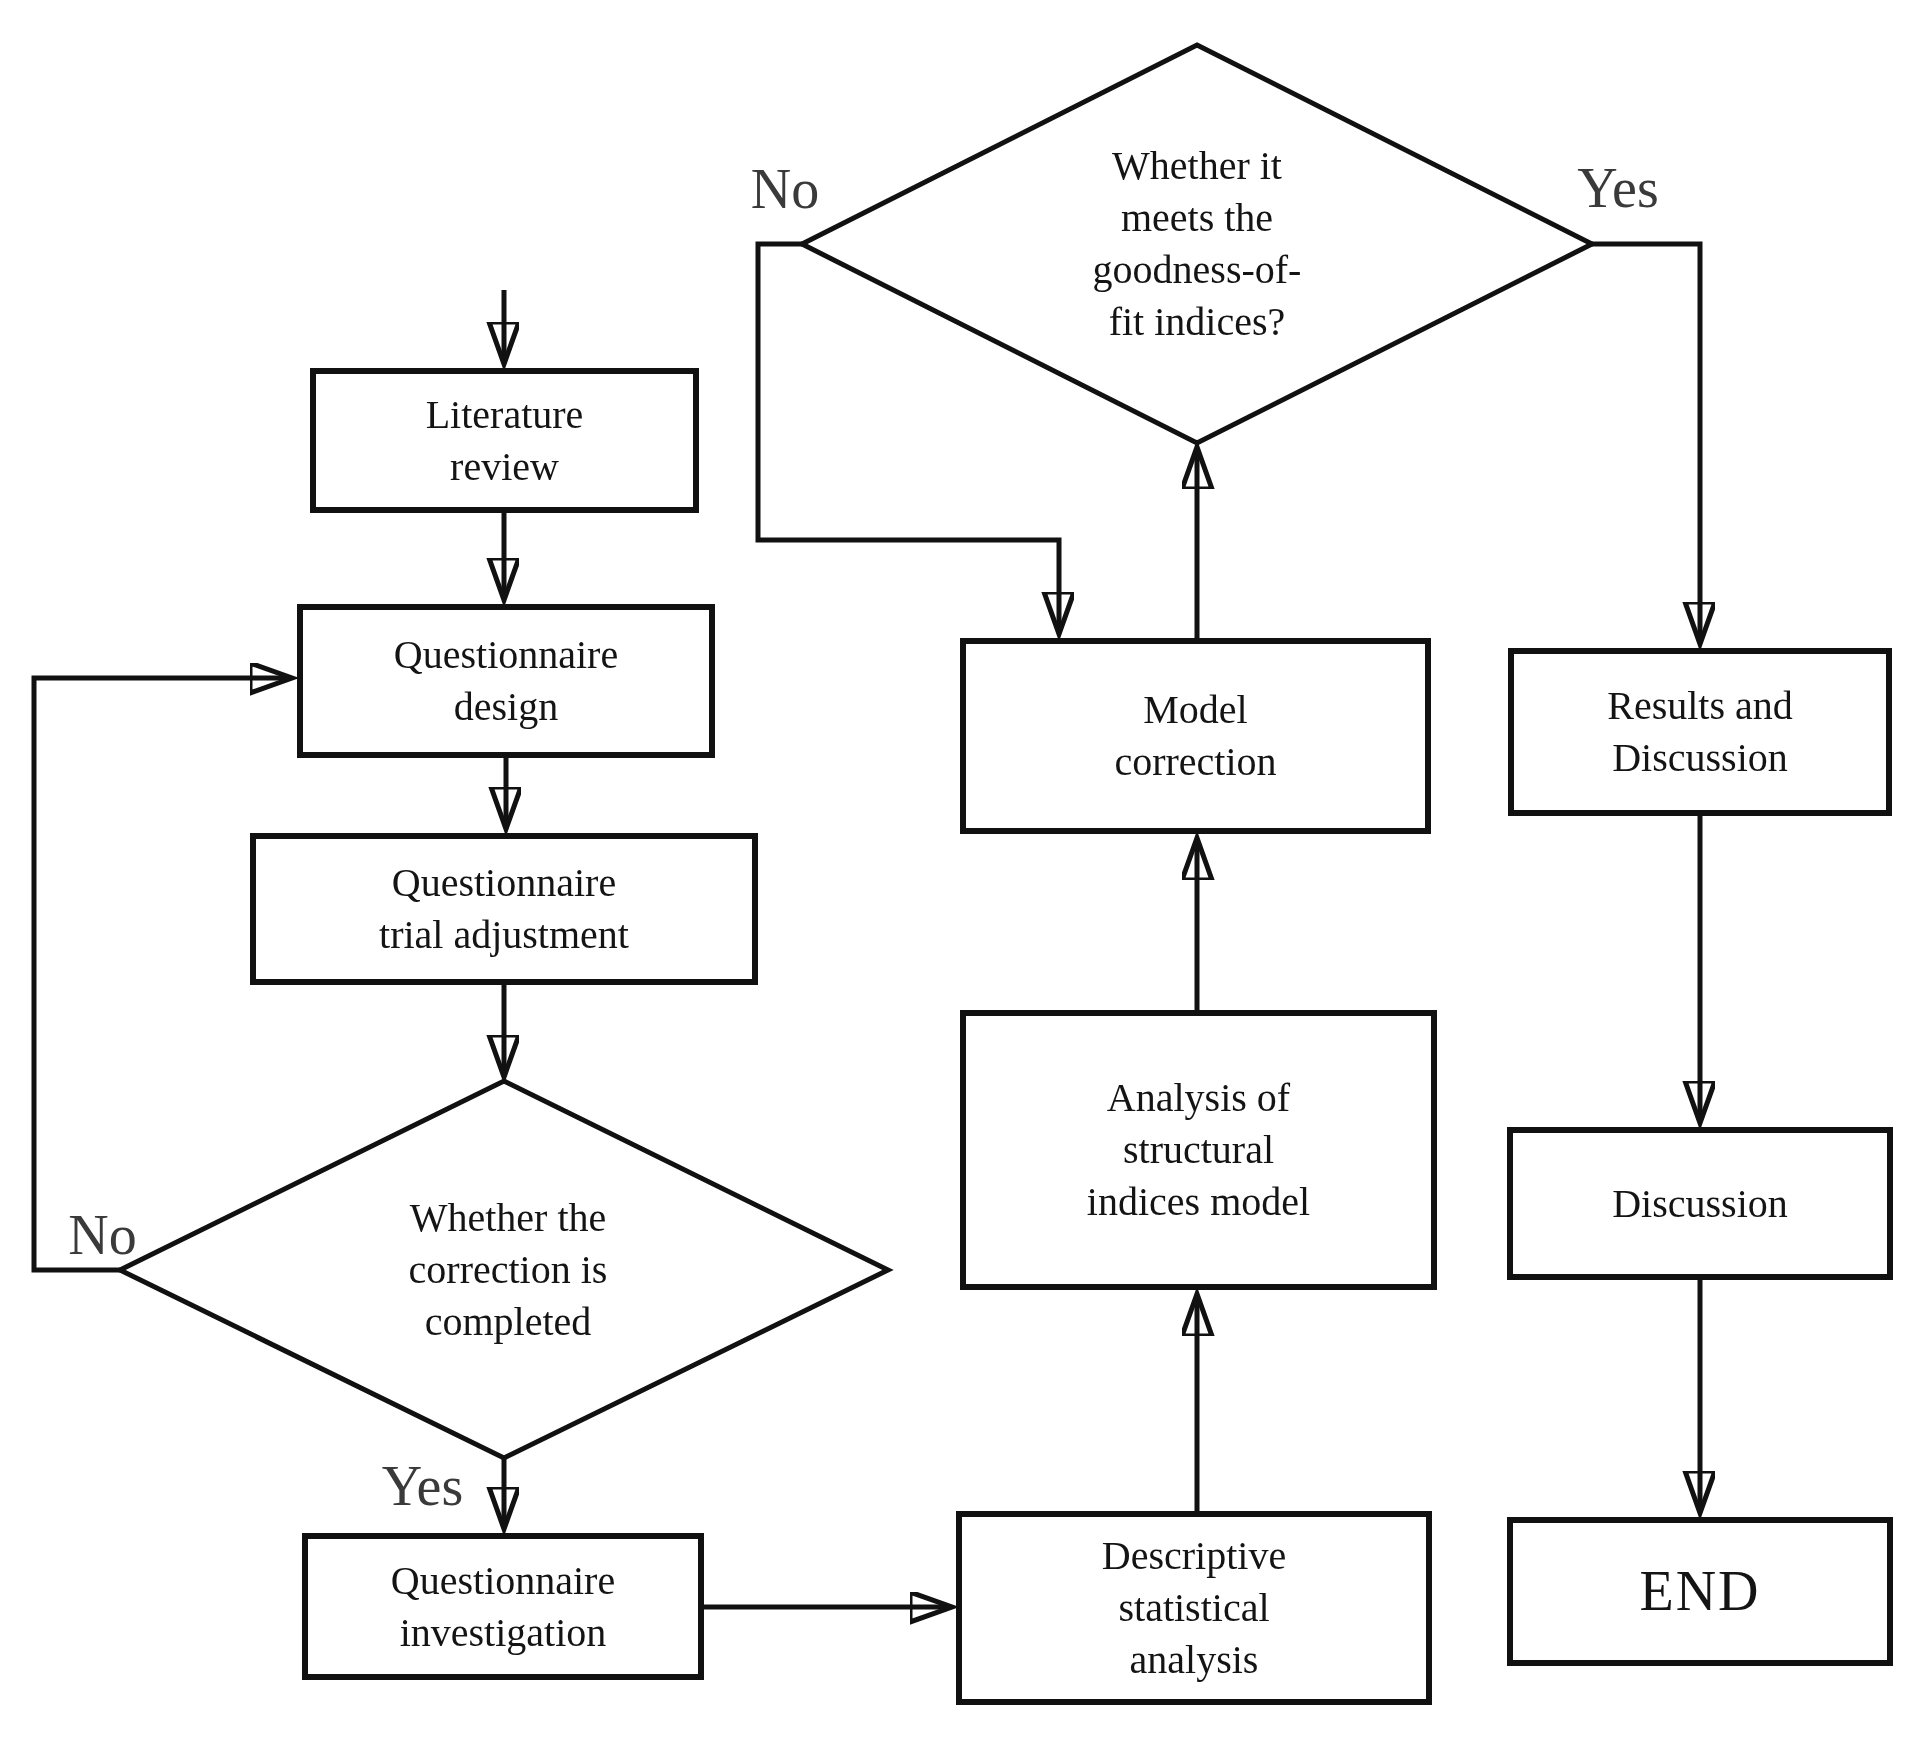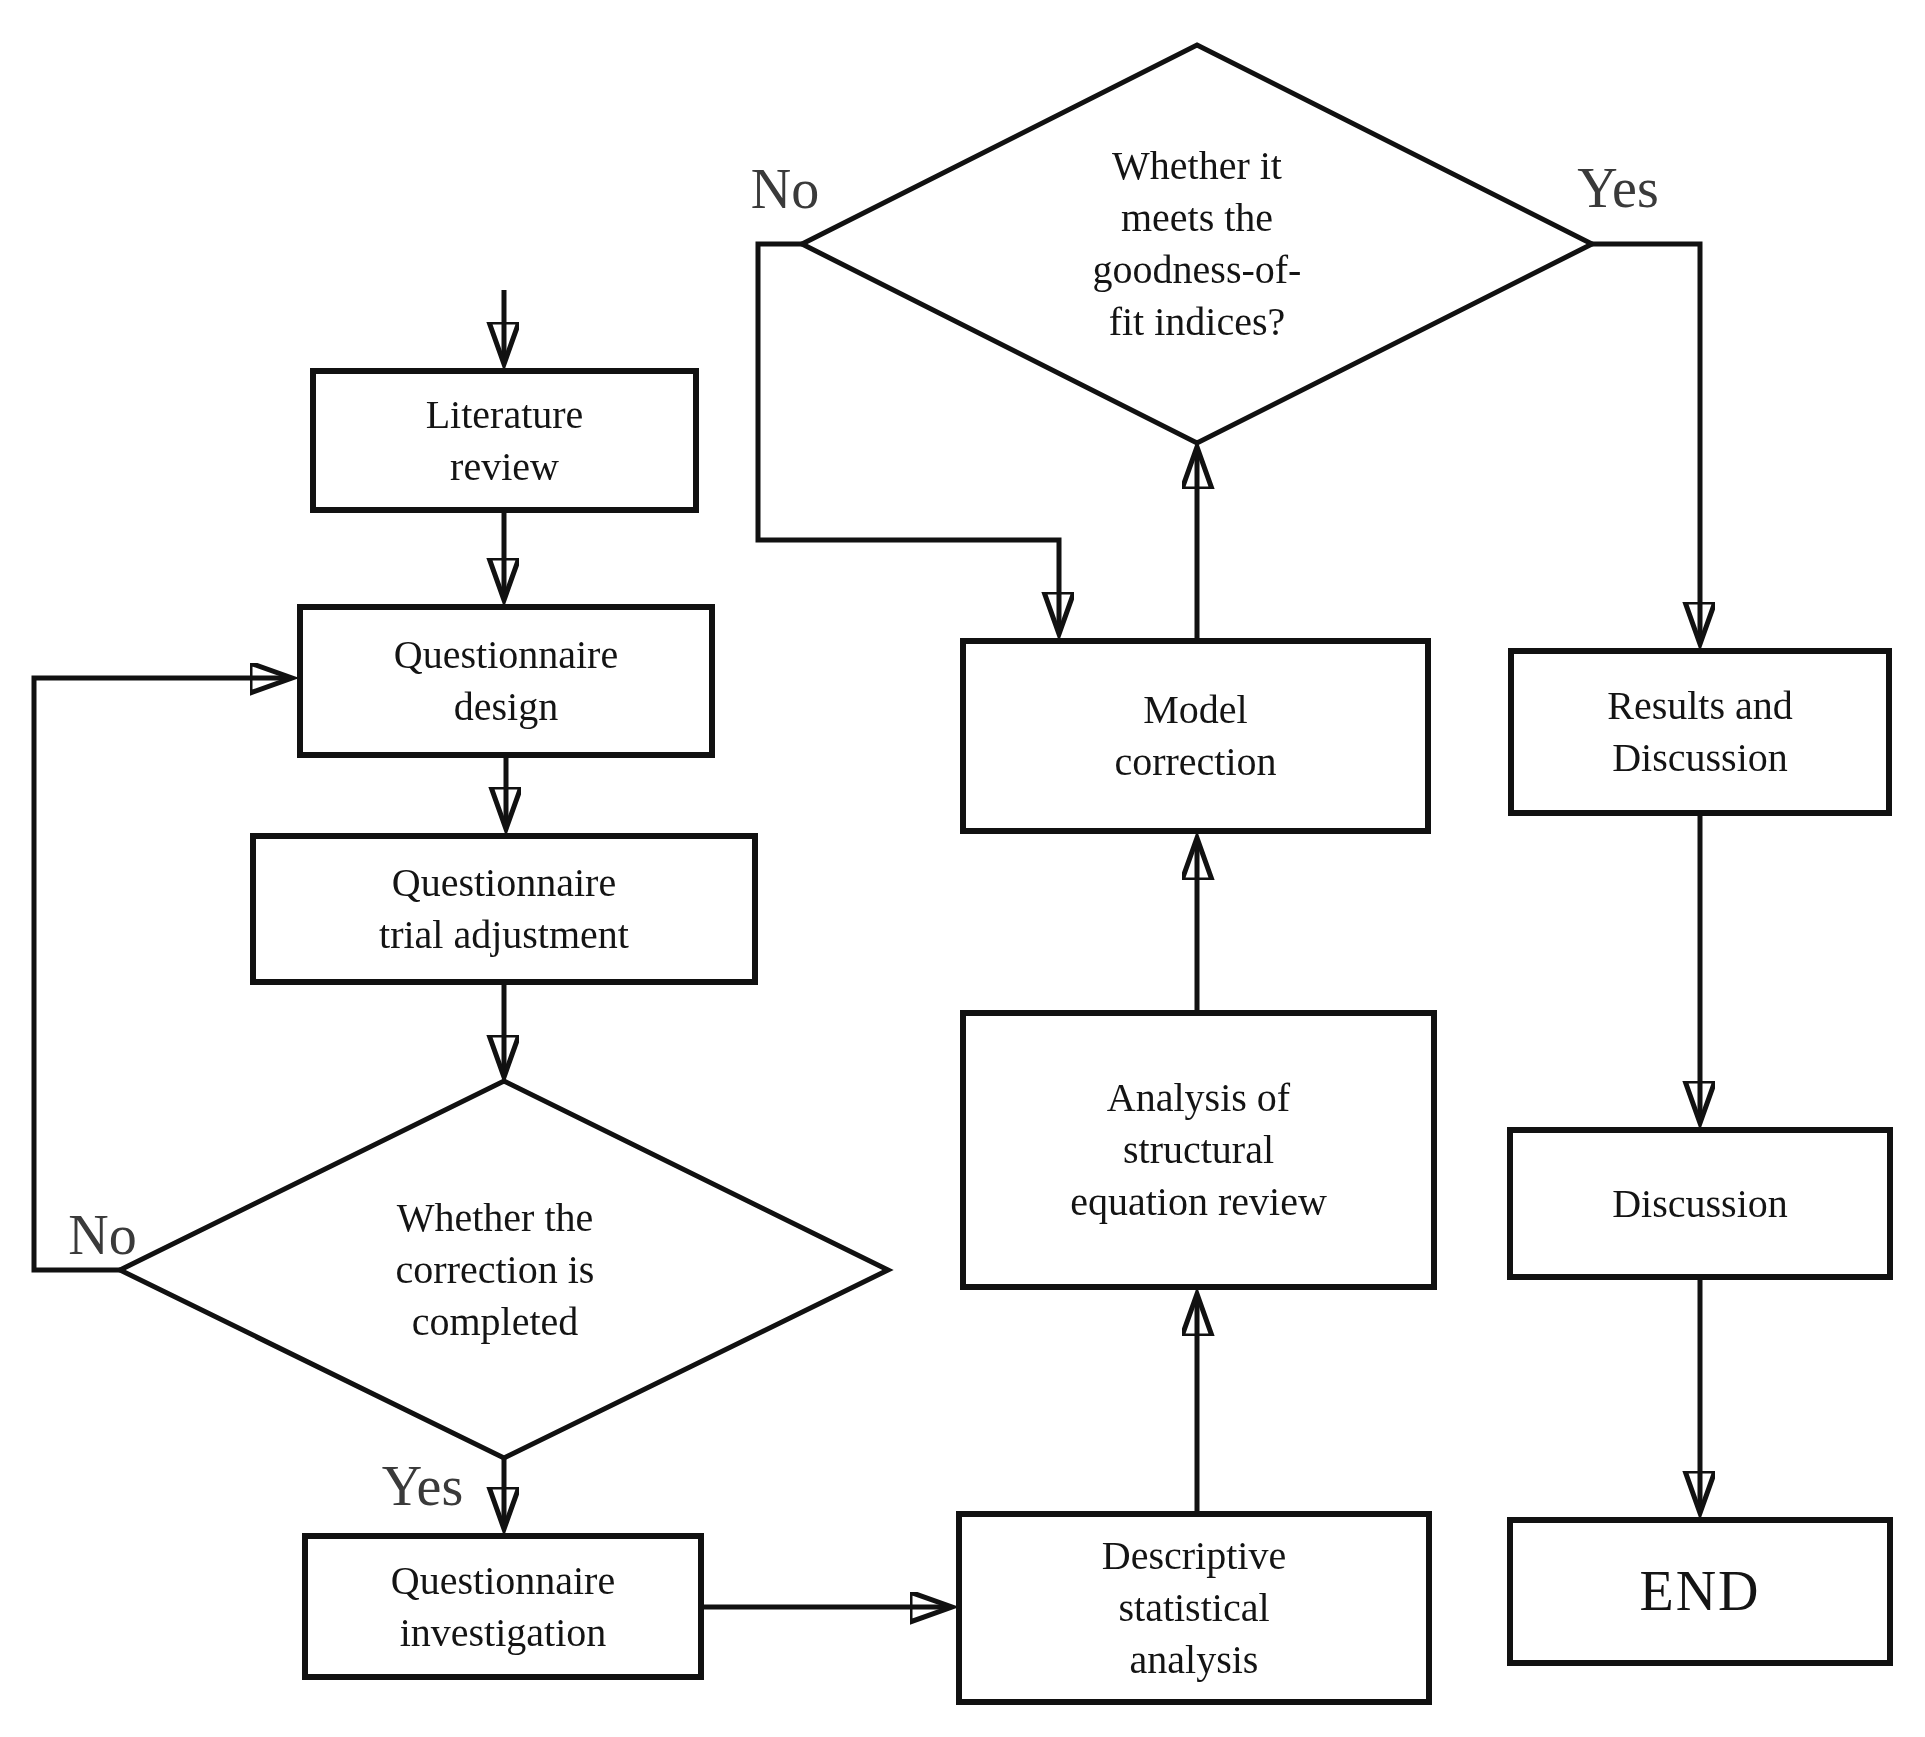--- a/index.html
+++ b/index.html
@@ -96,42 +96,42 @@
 
   <div class="node rect" style="left:956px;top:1511px;width:476px;height:194px">
     <span class="node-label">Descriptive
 statistical
 analysis</span>
   </div>
 
   <div class="node rect" style="left:960px;top:1010px;width:477px;height:280px">
     <span class="node-label">Analysis of
 structural
-equation review</span>
+indices model</span>
   </div>
 
   <div class="node rect" style="left:960px;top:638px;width:471px;height:196px">
     <span class="node-label">Model
 correction</span>
   </div>
 
   <div class="node rect" style="left:1508px;top:648px;width:384px;height:168px">
     <span class="node-label">Results and
 Discussion</span>
   </div>
 
   <div class="node rect" style="left:1507px;top:1127px;width:386px;height:153px">
     <span class="node-label">Discussion</span>
   </div>
 
   <div class="node rect" style="left:1507px;top:1517px;width:386px;height:149px">
     <span class="node-label big">END</span>
   </div>
 
-  <div class="node" style="left:195px;top:1115px;width:600px;height:310px">
+  <div class="node" style="left:208px;top:1115px;width:600px;height:310px">
     <span class="node-label">Whether the
 correction is
 completed</span>
   </div>
 
   <div class="node" style="left:897px;top:84px;width:600px;height:320px">
     <span class="node-label">Whether it
 meets the
 goodness-of-
 fit  indices?</span>

